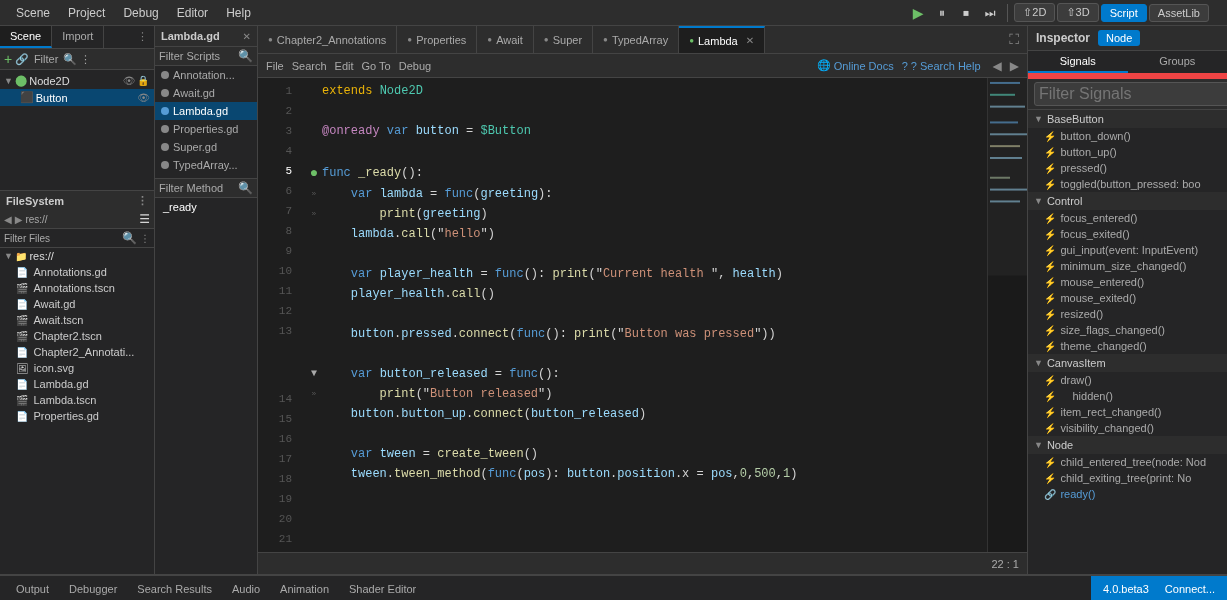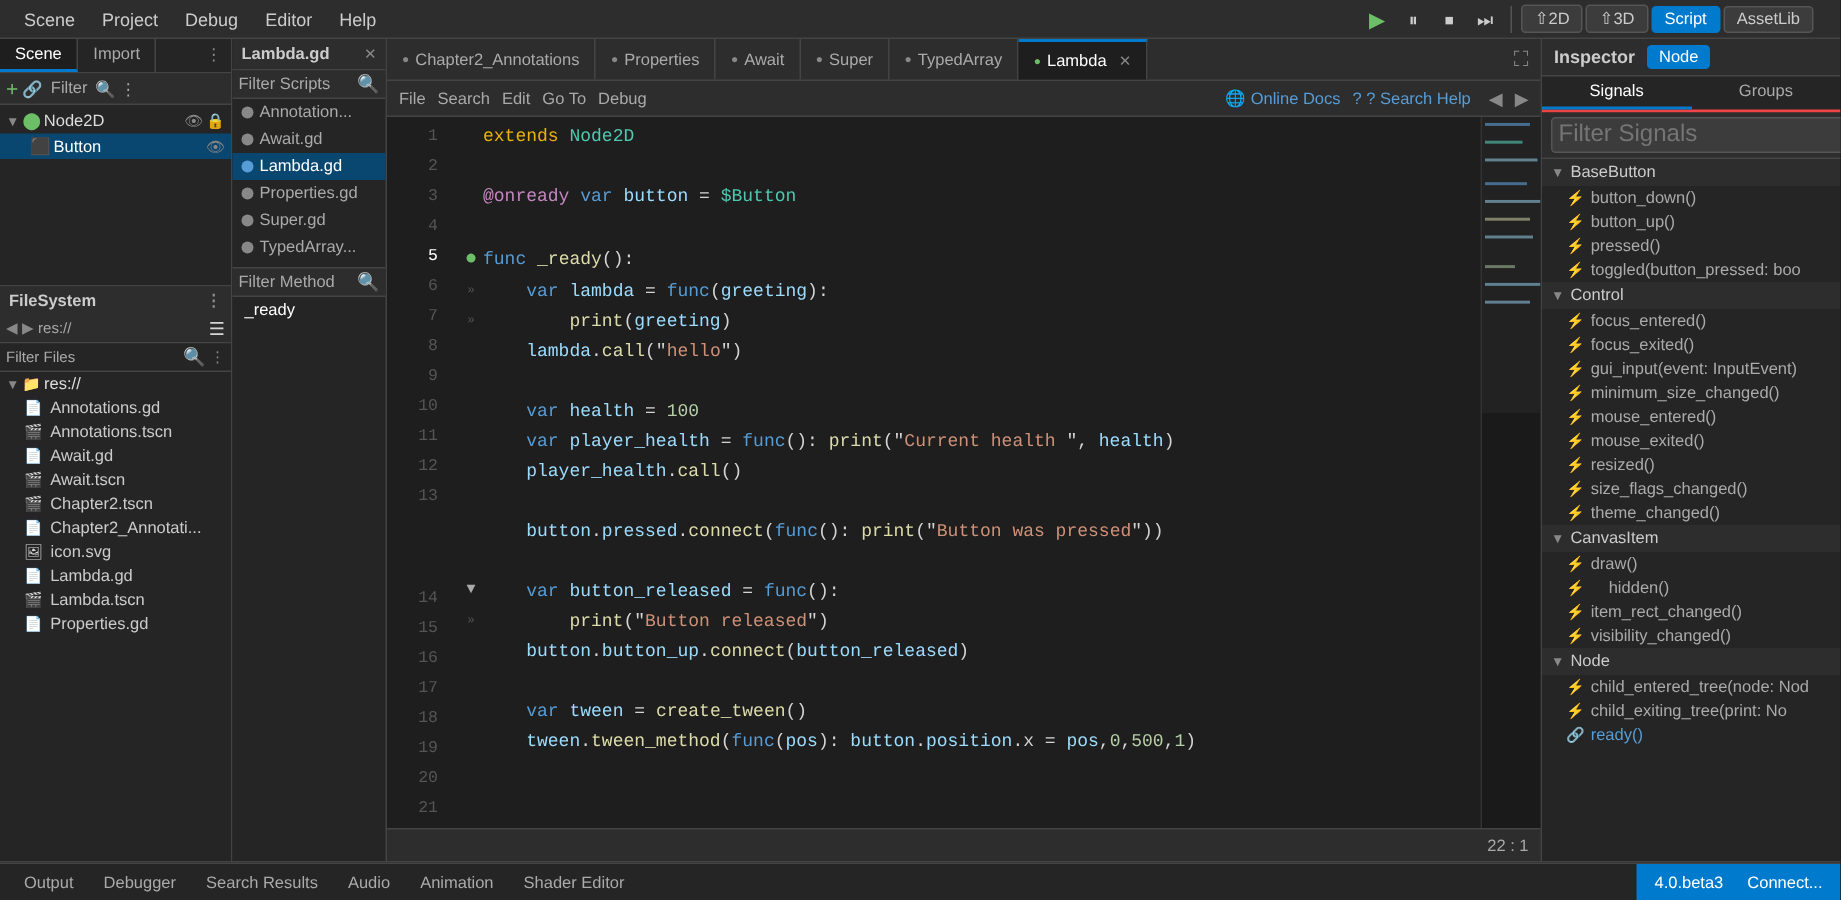--- a/index.html
+++ b/index.html
@@ -50,21 +50,21 @@
     .code-content { flex: 1; overflow: auto; padding: 4px 8px; line-height: 1.6; }
     .code-line { display: flex; align-items: flex-start; min-height: 20px; position: relative; }
     
     .editor-status { display: flex; align-items: center; justify-content: flex-end; padding: 2px 8px; background: #2d2d2d; border-top: 1px solid #444; font-size: 11px; color: #aaa; height: 22px; }
     
     
     .right-panel { width: 200px; display: flex; flex-direction: column; border-left: 1px solid #444; background: #252526; }
     .right-panel-header { display: flex; align-items: center; padding: 4px 8px; background: #2d2d2d; border-bottom: 1px solid #444; gap: 8px; }
     .inspector-title { font-size: 12px; font-weight: bold; color: #ccc; }
     .node-btn { padding: 2px 8px; background: #007acc; color: #fff; border: none; border-radius: 3px; font-size: 11px; cursor: pointer; }
-    .inspector-tabs { display: flex; border-bottom: 2px solid #ef4444; }
+    .inspector-tabs { display: flex; border-bottom: 6px solid #ef4444; }
     .inspector-tab { flex: 1; text-align: center; padding: 4px; font-size: 11px; cursor: pointer; color: #aaa; }
     .inspector-tab.active { color: #fff; border-bottom: 2px solid #007acc; }
     .filter-signals { display: flex; align-items: center; padding: 3px 6px; background: #2d2d2d; border-bottom: 1px solid #444; gap: 4px; }
     .filter-signals input { flex: 1; background: #3c3c3c; border: 1px solid #555; border-radius: 3px; padding: 2px 4px; font-size: 16px; color: #ccc; }
     .signals-tree { flex: 1; overflow-y: auto; font-size: 11px; }
     .signal-group { }
     .signal-group-header { display: flex; align-items: center; padding: 3px 6px; gap: 4px; cursor: pointer; color: #ccc; background: #2d2d2d; }
     .signal-item { display: flex; align-items: center; padding: 2px 16px; gap: 4px; cursor: pointer; color: #aaa; }
     
     
@@ -366,24 +366,20 @@
           <div class="code-line" style="min-height: 20px; display: flex; align-items: center;">
             <span style="width: 16px; text-align: center; font-size: 10px; flex-shrink: 0;"></span>
             <span style="white-space: pre;"><span style="color: rgb(212, 212, 212);">    </span><span style="color: rgb(156, 220, 254);">lambda</span><span style="color: rgb(212, 212, 212);">.</span><span style="color: rgb(220, 220, 170);">call</span><span style="color: rgb(212, 212, 212);">("</span><span style="color: rgb(206, 145, 120);">hello</span><span style="color: rgb(212, 212, 212);">")</span></span>
           </div>
           <div class="code-line" style="min-height: 20px; display: flex; align-items: center;">
             <span style="width: 16px; text-align: center; font-size: 10px; flex-shrink: 0;"></span>
             <span style="white-space: pre;"></span>
           </div>
           <div class="code-line" style="min-height: 20px; display: flex; align-items: center;">
             <span style="width: 16px; text-align: center; font-size: 10px; flex-shrink: 0;"></span>
-            <span style="white-space: pre;"><span style="color: rgb(212, 212, 212);">    </span><span style="color: rgb(86, 156, 214);">var</span><span style="color: rgb(212, 212, 212);"> </span><span style="color: rgb(156, 220, 254);">health</span><span style="color: rgb(212, 212, 212);"> = </span><span style="color: rgb(181, 206, 168);">100</span></span>
-          </div>
-          <div class="code-line" style="min-height: 20px; display: flex; align-items: center;">
-            <span style="width: 16px; text-align: center; font-size: 10px; flex-shrink: 0;"></span>
             <span style="white-space: pre;"><span style="color: rgb(212, 212, 212);">    </span><span style="color: rgb(86, 156, 214);">var</span><span style="color: rgb(212, 212, 212);"> </span><span style="color: rgb(156, 220, 254);">player_health</span><span style="color: rgb(212, 212, 212);"> = </span><span style="color: rgb(86, 156, 214);">func</span><span style="color: rgb(212, 212, 212);">(): </span><span style="color: rgb(220, 220, 170);">print</span><span style="color: rgb(212, 212, 212);">("</span><span style="color: rgb(206, 145, 120);">Current health </span><span style="color: rgb(212, 212, 212);">", </span><span style="color: rgb(156, 220, 254);">health</span><span style="color: rgb(212, 212, 212);">)</span></span>
           </div>
           <div class="code-line" style="min-height: 20px; display: flex; align-items: center;">
             <span style="width: 16px; text-align: center; font-size: 10px; flex-shrink: 0;"></span>
             <span style="white-space: pre;"><span style="color: rgb(212, 212, 212);">    </span><span style="color: rgb(156, 220, 254);">player_health</span><span style="color: rgb(212, 212, 212);">.</span><span style="color: rgb(220, 220, 170);">call</span><span style="color: rgb(212, 212, 212);">()</span></span>
           </div>
           <div class="code-line" style="min-height: 20px; display: flex; align-items: center;">
             <span style="width: 16px; text-align: center; font-size: 10px; flex-shrink: 0;"></span>
             <span style="white-space: pre;"></span>
           </div>

